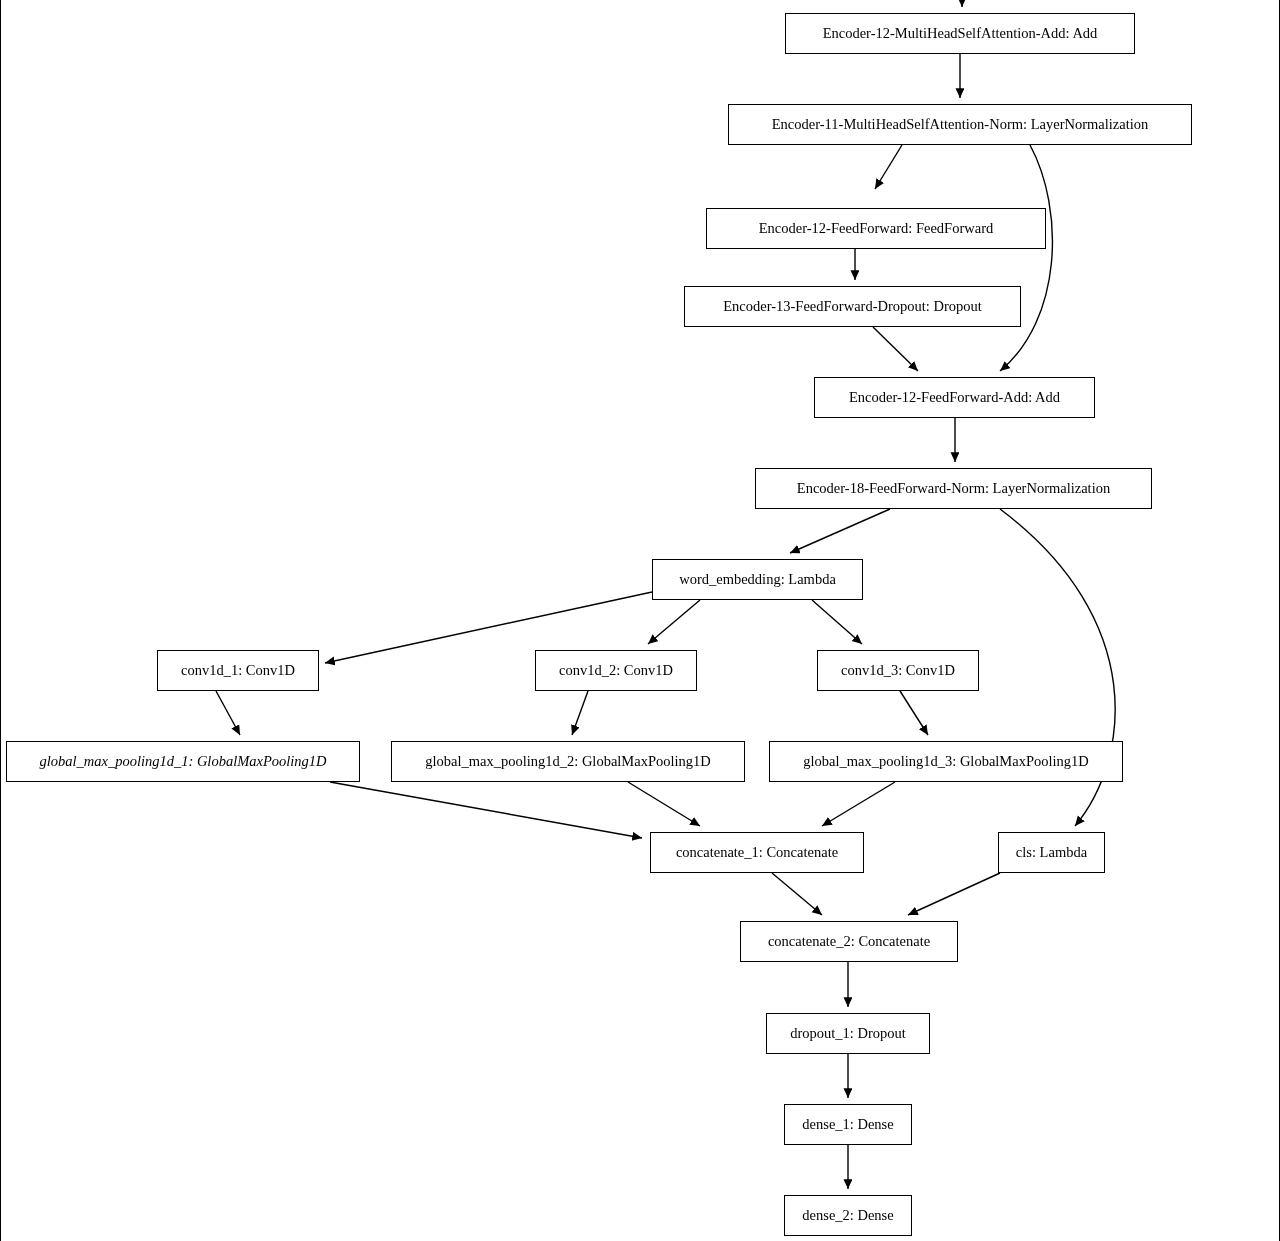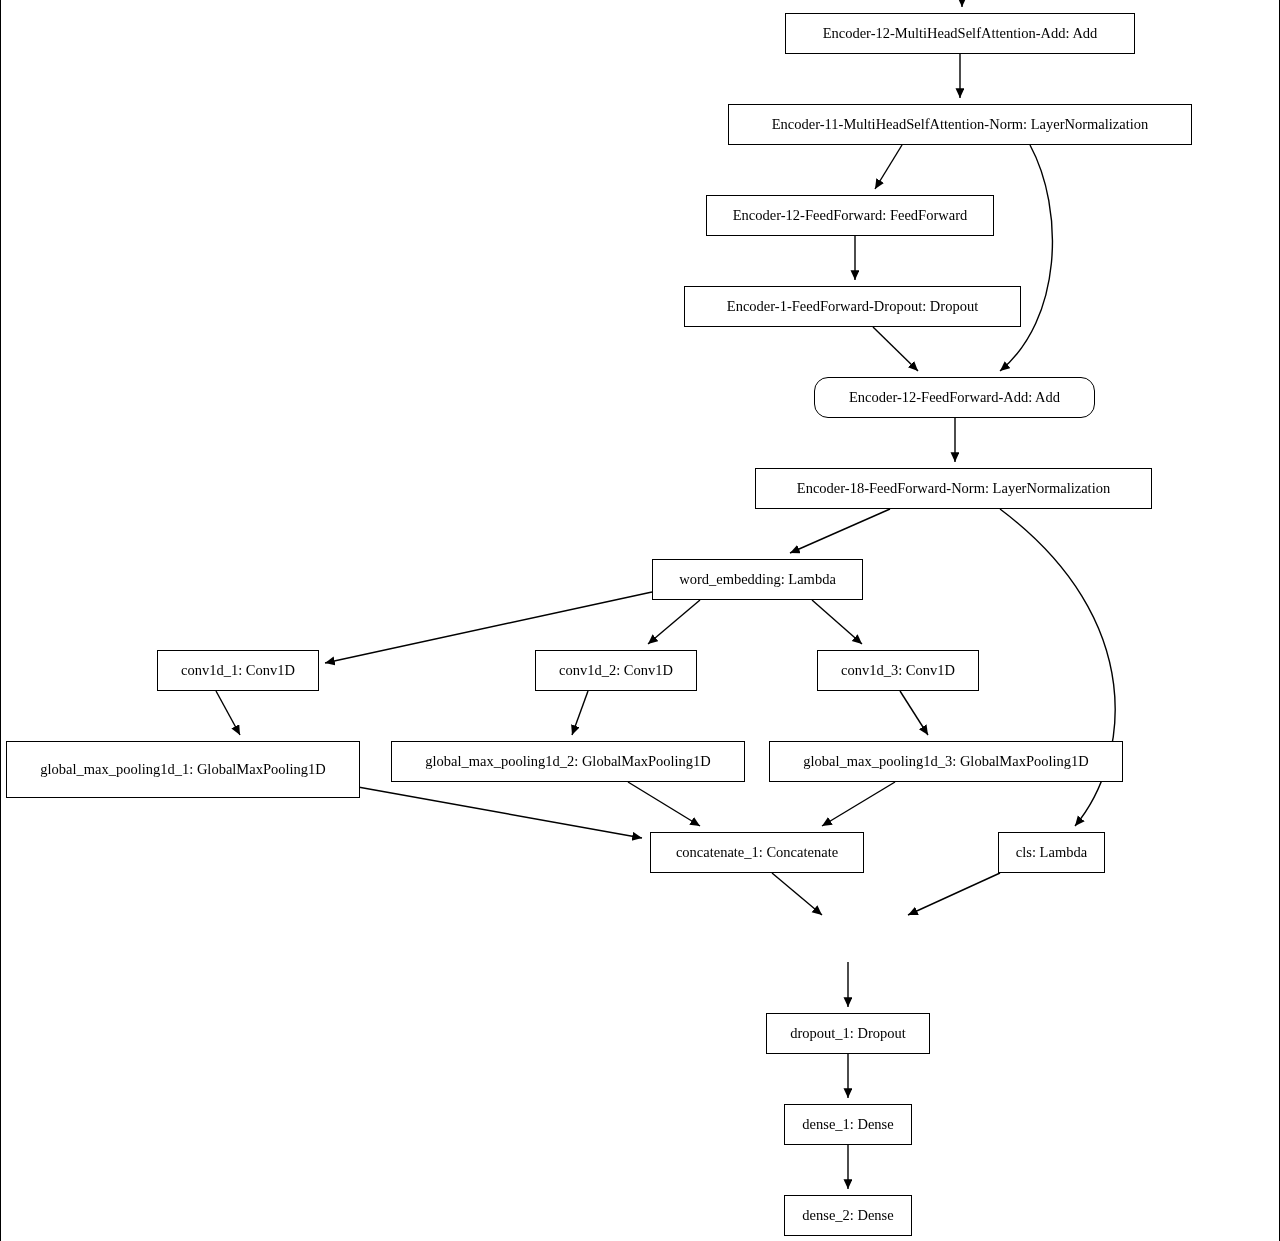--- a/index.html
+++ b/index.html
@@ -103,29 +103,30 @@
 
     <path d="M848,962 L848,1007" stroke="#000000" stroke-width="1.4" fill="none" marker-end="url(#arrow)"></path>
 
     <path d="M848,1054 L848,1098" stroke="#000000" stroke-width="1.4" fill="none" marker-end="url(#arrow)"></path>
 
     <path d="M848,1145 L848,1189" stroke="#000000" stroke-width="1.4" fill="none" marker-end="url(#arrow)"></path>
   </svg>
 
   <div class="node" style="left:785px; top:13px; width:350px; height:41px;">Encoder-12-MultiHeadSelfAttention-Add: Add</div>
   <div class="node" style="left:728px; top:104px; width:464px; height:41px;">Encoder-11-MultiHeadSelfAttention-Norm: LayerNormalization</div>
-  <div class="node" style="left:706px; top:195px; width:288px; height:41px;">Encoder-12-FeedForward: FeedForward</div>
-  <div class="node" style="left:684px; top:286px; width:337px; height:41px;">Encoder-1-FeedForward-Dropout: Dropout</div>
-  <div class="node" style="left:814px; top:377px; width:281px; height:41px;border-radius:14px;">Encoder-12-FeedForward-Add: Add</div>
+  <div class="node" style="left:706px; top:208px; width:340px; height:41px;">Encoder-12-FeedForward: FeedForward</div>
+  <div class="node" style="left:684px; top:286px; width:337px; height:41px;">Encoder-13-FeedForward-Dropout: Dropout</div>
+  <div class="node" style="left:814px; top:377px; width:281px; height:41px;">Encoder-12-FeedForward-Add: Add</div>
   <div class="node" style="left:755px; top:468px; width:397px; height:41px;">Encoder-18-FeedForward-Norm: LayerNormalization</div>
   <div class="node" style="left:652px; top:559px; width:211px; height:41px;">word_embedding: Lambda</div>
   <div class="node" style="left:157px; top:650px; width:162px; height:41px;">conv1d_1: Conv1D</div>
   <div class="node" style="left:535px; top:650px; width:162px; height:41px;">conv1d_2: Conv1D</div>
   <div class="node" style="left:817px; top:650px; width:162px; height:41px;text-align:center;">conv1d_3: Conv1D</div>
-  <div class="node" style="left:6px; top:741px; width:354px; height:57px;">global_max_pooling1d_1: GlobalMaxPooling1D</div>
+  <div class="node" style="left:6px; top:741px; width:354px; height:41px;font-style:italic;">global_max_pooling1d_1: GlobalMaxPooling1D</div>
   <div class="node" style="left:391px; top:741px; width:354px; height:41px;">global_max_pooling1d_2: GlobalMaxPooling1D</div>
   <div class="node" style="left:769px; top:741px; width:354px; height:41px;">global_max_pooling1d_3: GlobalMaxPooling1D</div>
   <div class="node" style="left:650px; top:832px; width:214px; height:41px;">concatenate_1: Concatenate</div>
   <div class="node" style="left:998px; top:832px; width:107px; height:41px;">cls: Lambda</div>
+  <div class="node" style="left:740px; top:921px; width:218px; height:41px;">concatenate_2: Concatenate</div>
   <div class="node" style="left:766px; top:1013px; width:164px; height:41px;">dropout_1: Dropout</div>
   <div class="node" style="left:784px; top:1104px; width:128px; height:41px;">dense_1: Dense</div>
   <div class="node" style="left:784px; top:1195px; width:128px; height:41px;">dense_2: Dense</div>
 </div>
 
 </body></html>

